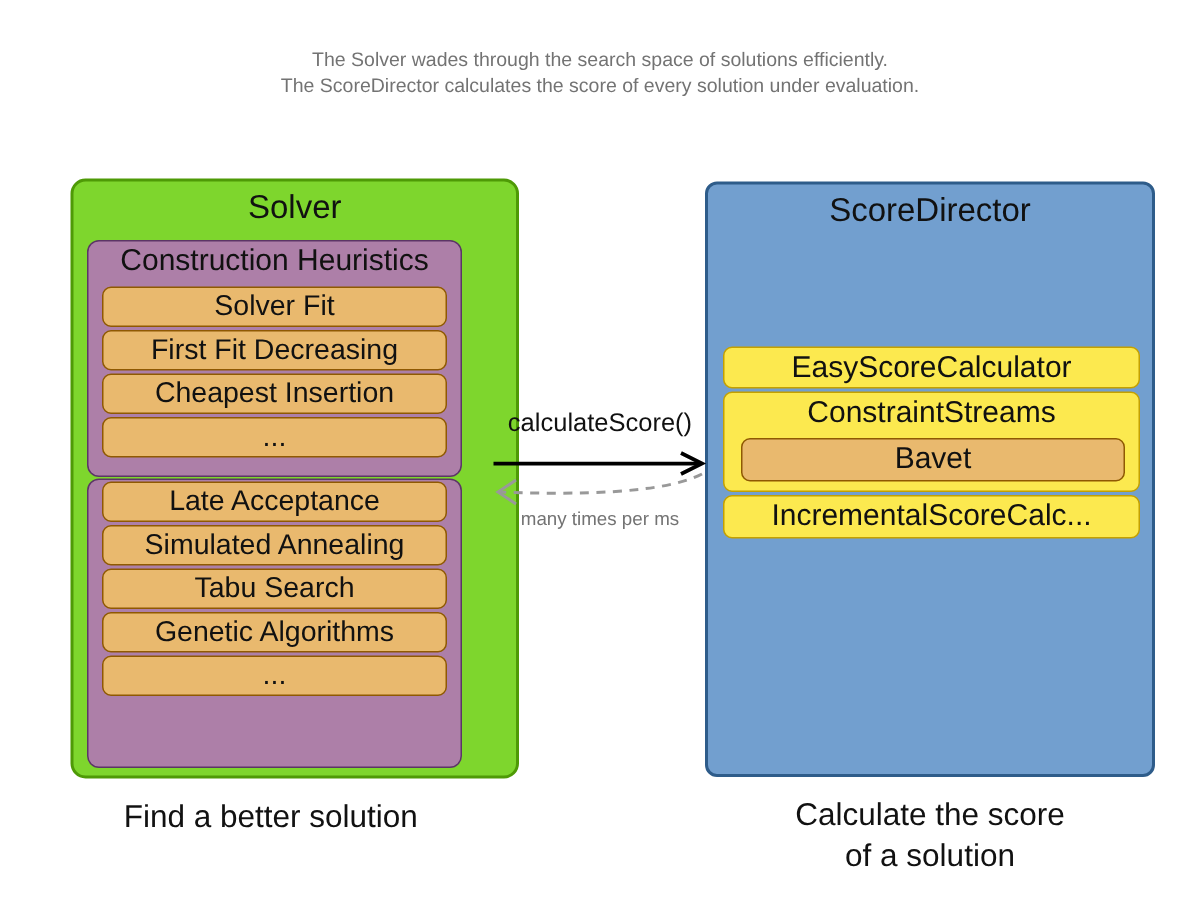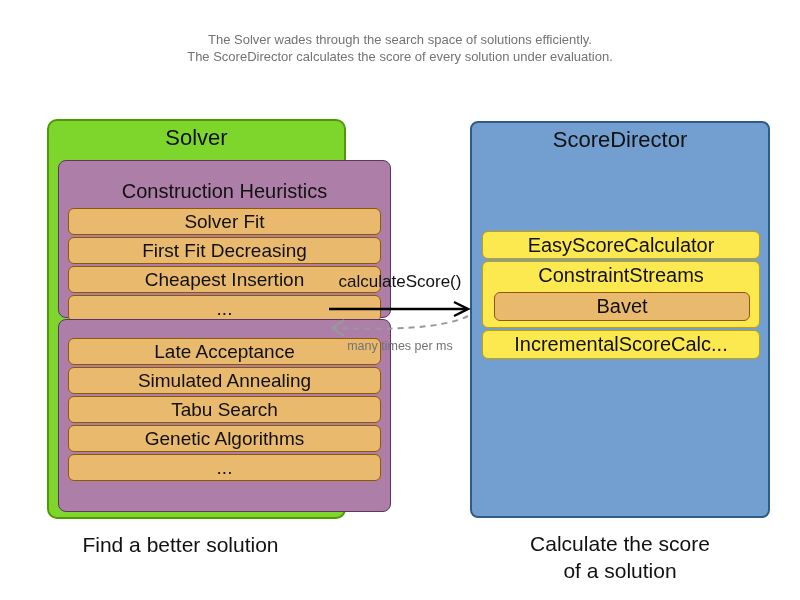--- a/index.html
+++ b/index.html
@@ -37,23 +37,23 @@
     background:var(--blue-fill);border:2px solid var(--blue-border);
     border-radius:8px;
   }
   .box-title{
     width:100%;text-align:center;font-size:22px;line-height:26px;
     padding-top:4px;
   }
 
   
   .purple-section{
-    position:absolute;left:9px;width:333px;
+    position:absolute;left:9px;width:250px;
     background:var(--purple-fill);border:1px solid var(--purple-border);
-    border-radius:8px;padding:18px 9px;
+    border-radius:8px;padding:1px 9px;
   }
   .purple-section.construction{top:39px;height:158px;}
   .purple-section.meta{top:198px;height:193px;}
   .section-title{text-align:center;font-size:20px;line-height:25px;margin-bottom:4px;}
   .algo-item{
     height:27px;margin-bottom:2px;
     background:var(--orange-fill);border:1px solid var(--orange-border);
     border-radius:6px;text-align:center;font-size:19px;line-height:25px;
   }
 

